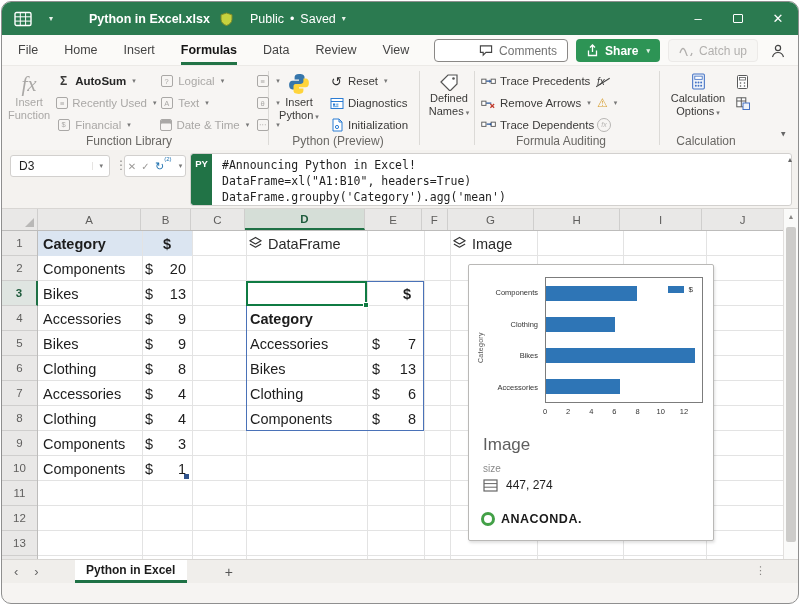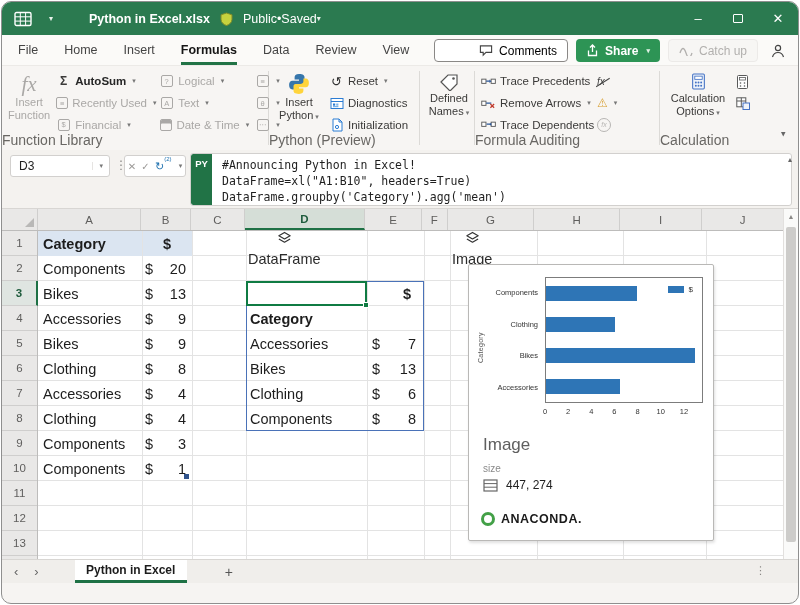--- a/index.html
+++ b/index.html
@@ -5,42 +5,42 @@
   * { box-sizing: border-box; margin: 0; padding: 0; }
   body { background:#fff; font-family:"Liberation Sans", sans-serif; width:800px; height:605px; overflow:hidden; }
   .window { position:relative; width:798px; height:603px; margin:1px; border:1px solid #8f8f8f; border-radius:10px; overflow:hidden; background:#f6f4f2; }
 
   
   .titlebar { position:absolute; top:0; left:0; right:0; height:33px; background:#2b7a50; display:flex; align-items:center; color:#fff; font-size:12.5px; }
   .titlebar .tseg { display:flex; align-items:center; gap:7px; padding-left:12px; }
   .tb-caret { font-size:8px; color:#e8f2ea; margin:0 8px 0 10px; }
   .tb-title { margin-left:28px;font-weight:bold; }
   .tb-shield { margin-left:10px; display:flex; }
-  .tb-meta { display:flex; align-items:center; gap:0; margin-left:10px; }
+  .tb-meta { display:flex; align-items:center; gap:6px; margin-left:17px; }
   .winctl { position:absolute; right:0; top:0; height:33px; display:flex; }
   .winbtn { width:40px; height:33px; display:flex; align-items:center; justify-content:center; color:#fff; font-size:13px; }
   .maxsq { width:10px; height:9px; border:1.3px solid #fff; border-radius:1px; }
 
   
   .menurow { position:absolute; top:33px; left:0; right:0; height:31px; background:#fbfaf8; display:flex; align-items:stretch; border-bottom:1px solid #eceae7; }
   .mtabs { display:flex; align-items:stretch; padding-left:16px; gap:26px; }
   .mtab { display:flex; align-items:center; font-size:12.5px; color:#444; border-bottom:3px solid transparent; padding-top:2px; }
   .mtab.active { color:#161616; font-weight:700; border-bottom-color:#217346; }
   .mright { position:absolute; right:8px; top:4px; display:flex; align-items:center; gap:8px; }
   .pill { display:flex; align-items:center; gap:6px; height:23px; padding:0 10px; border-radius:4px; font-size:12px; }
-  .pill.comments { border:1px solid #8a8886; color:#000000; background:#fff;padding-left:44px; }
+  .pill.comments { border:1px solid #8a8886; color:#737373; background:#fff;padding-left:44px; }
   .pill.share { background:#2d9455; color:#fff; font-weight:600; }
   .pill.share .caret { color:#dff0e4; }
   .pill.catchup { color:#b2b0ae; background:#f7f6f4; border:1px solid #eceae8; }
   .caret { font-size:7px; color:#777; margin-left:2px; }
 
   
   .ribbon { position:absolute; top:64px; left:0; right:0; height:84px; background:#f7f5f3; display:flex; }
   .rgroup { position:relative; padding:5px 2px 16px 6px; }
-  .glabel { position:absolute; bottom:2px; left:0; right:12px; text-align:left; font-size:14px; color:#69676  4; color:#696764; }
+  .glabel { position:absolute; bottom:2px; left:0; right:12px; text-align:center; font-size:12px; color:#69676  4; color:#696764; }
   .gsep { width:1px; background:#dcdad7; margin:5px 0; }
   .rbody { display:flex; gap:6px; height:64px; }
   .bigbtn { width:48px; display:flex; flex-direction:column; align-items:center; justify-content:flex-start; gap:1px; font-size:11px; color:#3b3a39; text-align:center; padding-top:2px; }
   .bigbtn .bl { line-height:12px; }
   .bigbtn.dim, .dim { color:#aaa8a6; }
   .fxbig { font-family:"Liberation Serif", serif; font-style:italic; font-size:21px; line-height:22px; }
   .rcol { display:flex; flex-direction:column; justify-content:flex-start; gap:1px; }
   .rbtn { display:flex; align-items:center; height:21px; font-size:11.5px; color:#3b3a39; gap:4px; white-space:nowrap; }
   .rbtn.dim { color:#aaa8a6; }
   .ric { width:15px; display:inline-flex; justify-content:center; align-items:center; font-size:12px; }
@@ -80,21 +80,21 @@
   .vline { position:absolute; top:0; bottom:0; width:1px; background:#e3e3e3; }
   .hdrfill { position:absolute; left:0; top:0; width:154px; height:25px; background:#dbe5f1; }
   .cell { position:absolute; height:25px; display:flex; align-items:center; font-size:14.5px; color:#1d1d1d; z-index:1; }
   .bold { font-weight:700; }
   .cur { margin-left:3px; }
   .val { margin-left:auto; margin-right:6px; }
   .spill { position:absolute; left:208px; top:50px; width:178px; height:150px; border:1px solid #4a72b8; z-index:2; }
   .sel { position:absolute; left:208px; top:50px; width:121px; height:25px; border:2px solid #0f7b43; background:#fff; z-index:3; }
   .handle { position:absolute; right:-4px; bottom:-4px; width:6px; height:6px; background:#0f7b43; border:1px solid #fff; }
   .b10mark { position:absolute; left:146px; top:243px; width:5px; height:5px; background:#30538c; z-index:2; }
-  .objlabel { gap:5px; font-size:14.5px; color:#2b2b2b;flex-direction:column; }
+  .objlabel { gap:5px; font-size:14.5px; color:#2b2b2b; }
 
   
   .vscroll { position:absolute; right:0; top:0; bottom:0; width:15px; background:#fafaf9; border-left:1px solid #e2e0de; }
   .vs-up { display:flex; justify-content:center; padding-top:4px; font-size:7px; color:#8a8886; }
   .vs-thumb { position:absolute; left:2px; right:2px; top:18px; height:315px; background:#cdccca; border-radius:2px; }
 
   
   .card { position:absolute; left:430px; top:33px; width:246px; height:277px; background:#fff; border:1px solid #b9b8b6; border-radius:2px; box-shadow:1px 2px 3px rgba(0,0,0,.12); z-index:5; }
   .chartbox { position:absolute; left:4px; top:6px; width:238px; height:162px; }
   .chart-plot { position:absolute; left:72px; top:6px; width:158px; height:126px; border:1px solid #7c7c7c; background:#fff; }

